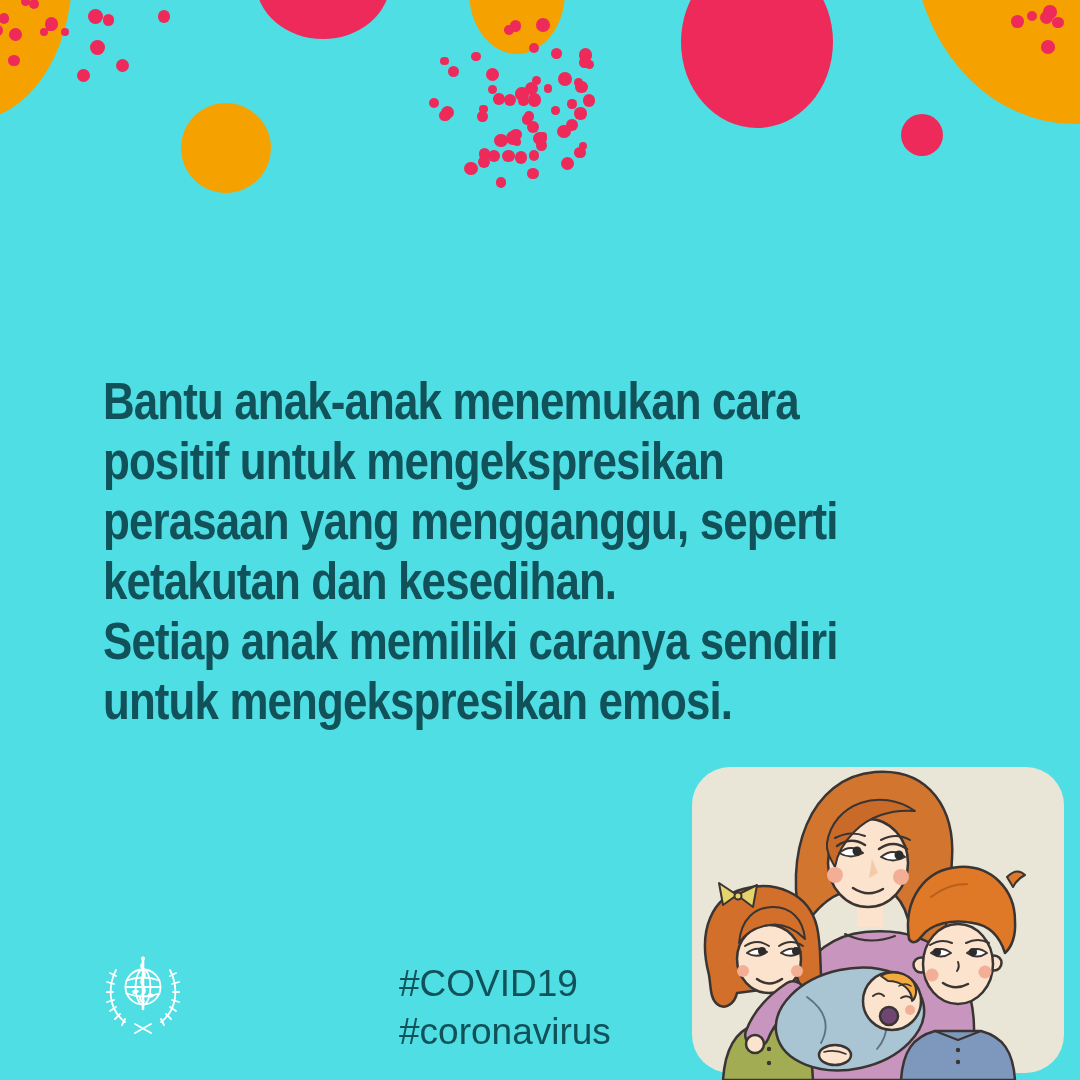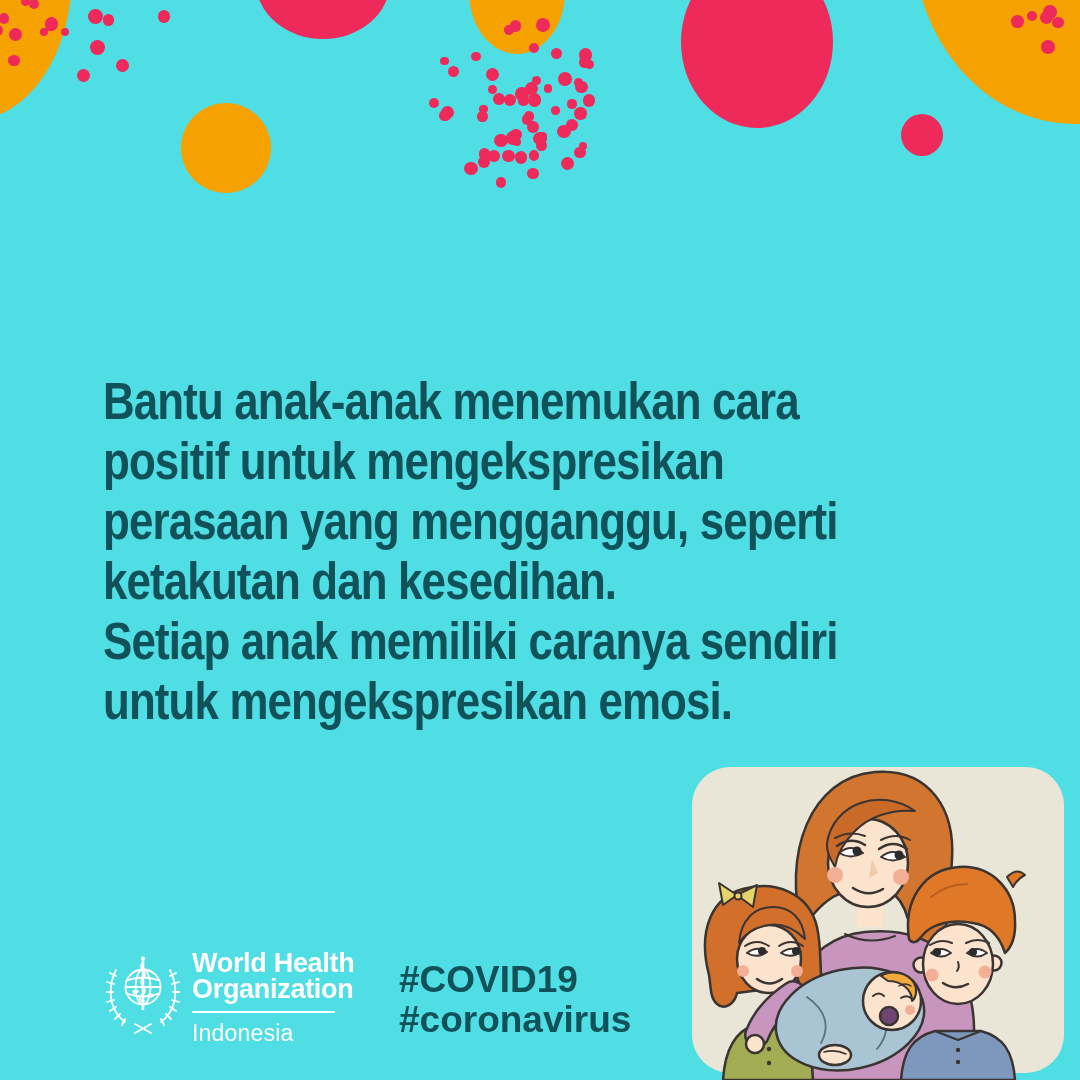--- a/index.html
+++ b/index.html
@@ -23,22 +23,22 @@
     position:absolute;left:103px;top:372px;
     width:1100px;
     font-size:51px;font-weight:bold;
     line-height:60px;letter-spacing:-1px;
     color:var(--ink,#115159);
     white-space:pre-line;
     transform:scaleX(.86);transform-origin:left top;
   }
   #hashtags{
     position:absolute;left:399px;top:960px;
-    font-size:37px;font-weight:bold;
-    line-height:40px;letter-spacing:0;
+    font-size:37px;font-weight:normal;
+    line-height:48px;letter-spacing:0;
     color:var(--ink,#115159);
     white-space:pre-line;
   }
   #who-logo{
     position:absolute;left:106px;top:950px;
     display:flex;align-items:flex-start;
   }
   #who-emblem{width:74px;height:86px;margin-top:4px;}
   #who-text{margin-left:12px;color:#fff;}
   .who-line{font-size:27px;font-weight:bold;line-height:26px;letter-spacing:-.3px;}
@@ -170,26 +170,20 @@
         <circle cx="37" cy="4.5" r="2" fill="#FFFFFF" stroke="none"></circle>
 
         <path d="M10,16 C1,34 3,56 19,68"></path>
         <path d="M64,16 C73,34 71,56 55,68"></path>
         <path d="M10,22 l-6,-3 M8,30 l-7,-2 M7,38 l-7,0 M8,46 l-7,2 M10,53 l-6,4 M14,60 l-5,5 M19,65 l-3,6"></path>
         <path d="M64,22 l6,-3 M66,30 l7,-2 M67,38 l7,0 M66,46 l7,2 M64,53 l6,4 M60,60 l5,5 M55,65 l3,6"></path>
 
         <path d="M29,79 L45,70 M45,79 L29,70"></path>
       </g>
     </svg>
-    <div id="who-text">
-      <div class="who-line">World Health</div>
-      <div class="who-line">Organization</div>
-      <div id="who-divider"></div>
-      <div id="who-country">Indonesia</div>
-    </div>
   </div>
 
   <svg id="illustration" viewBox="0 0 380 323" aria-hidden="true">
 
     <rect x="7" y="10" width="372" height="306" rx="38" fill="#E9E6D8"></rect>
     <g stroke="#3A3432" stroke-width="2.5" stroke-linecap="round" stroke-linejoin="round">
 
       <g>
         <path d="M118,176 C96,96 126,20 190,15 C246,11 270,54 267,102 C265,140 259,185 255,225 C252,252 232,262 228,240 C225,222 229,196 225,172 C223,158 218,146 210,138 C196,130 160,132 148,140 C134,149 124,160 118,176 Z" fill="#D2762F"></path>
         <path d="M172,146 L198,146 L198,170 L172,170 Z" fill="#FBE3CD" stroke="none"></path>

